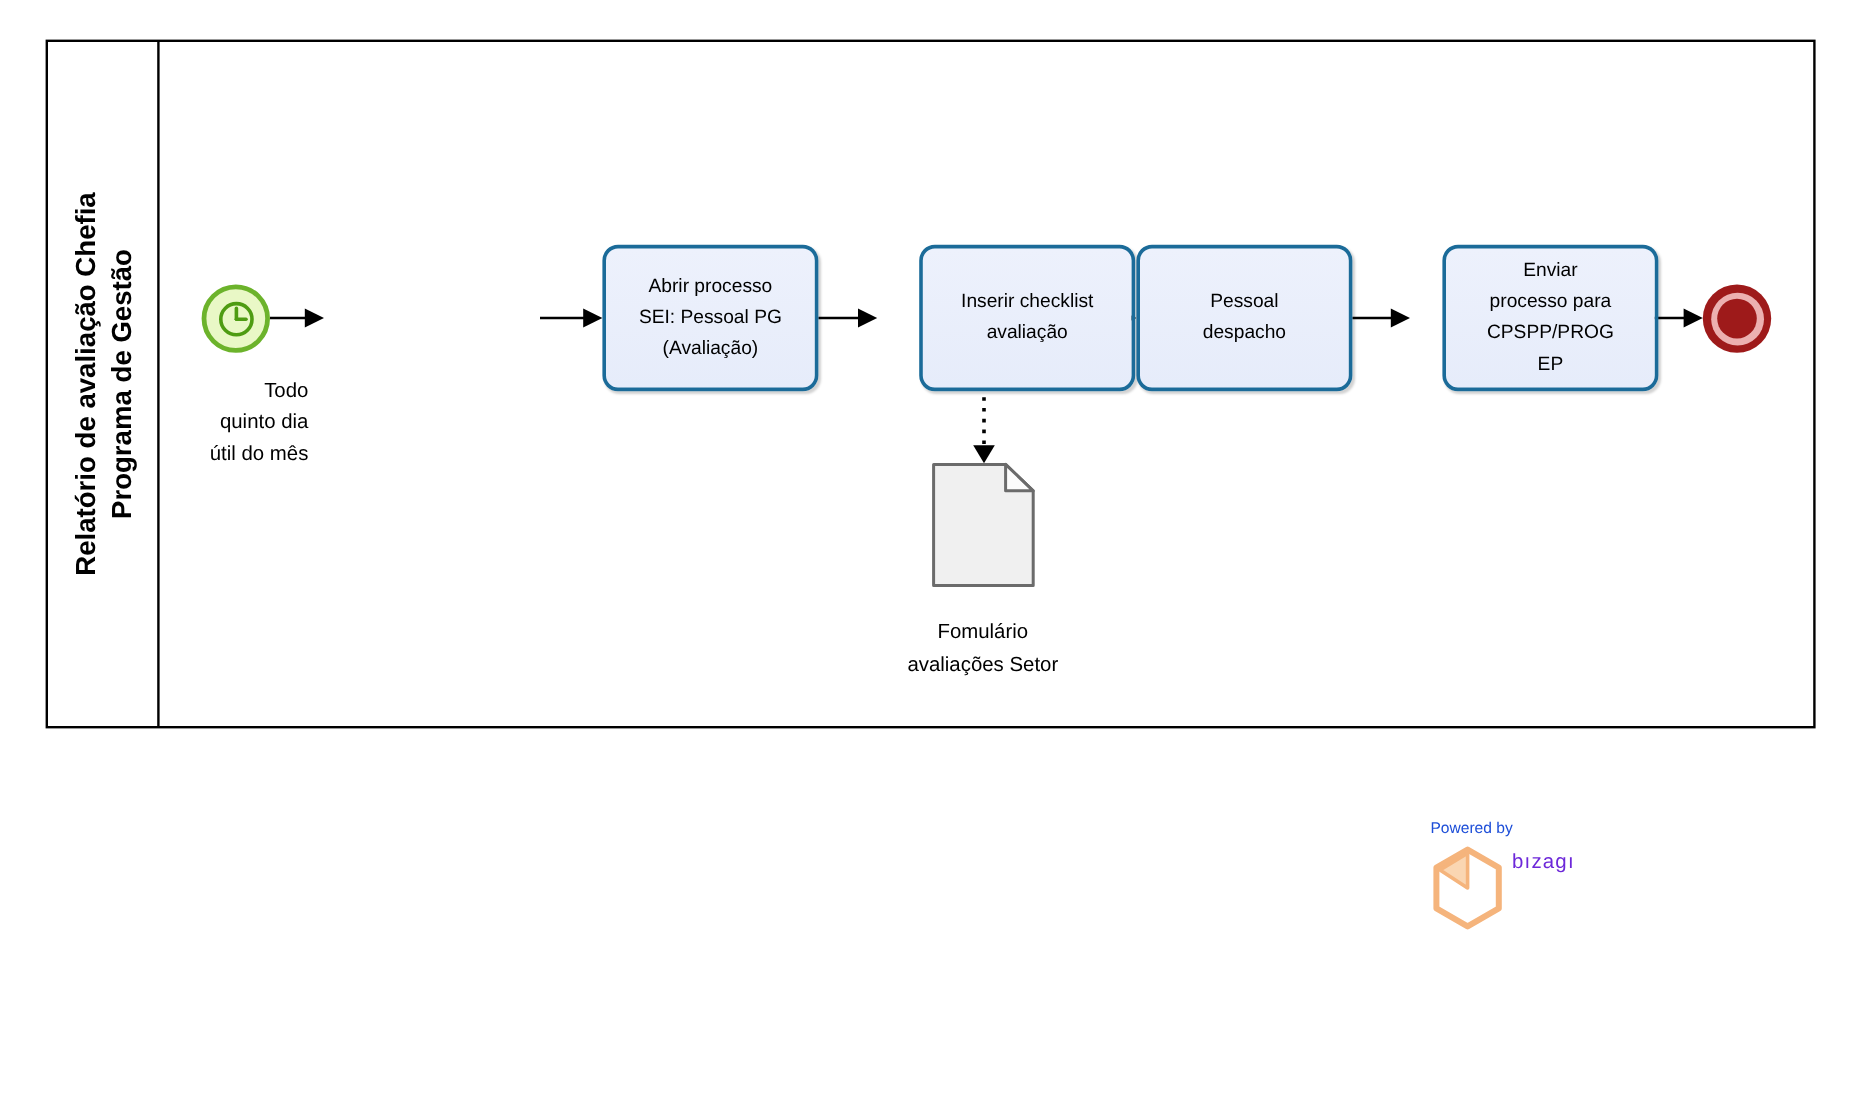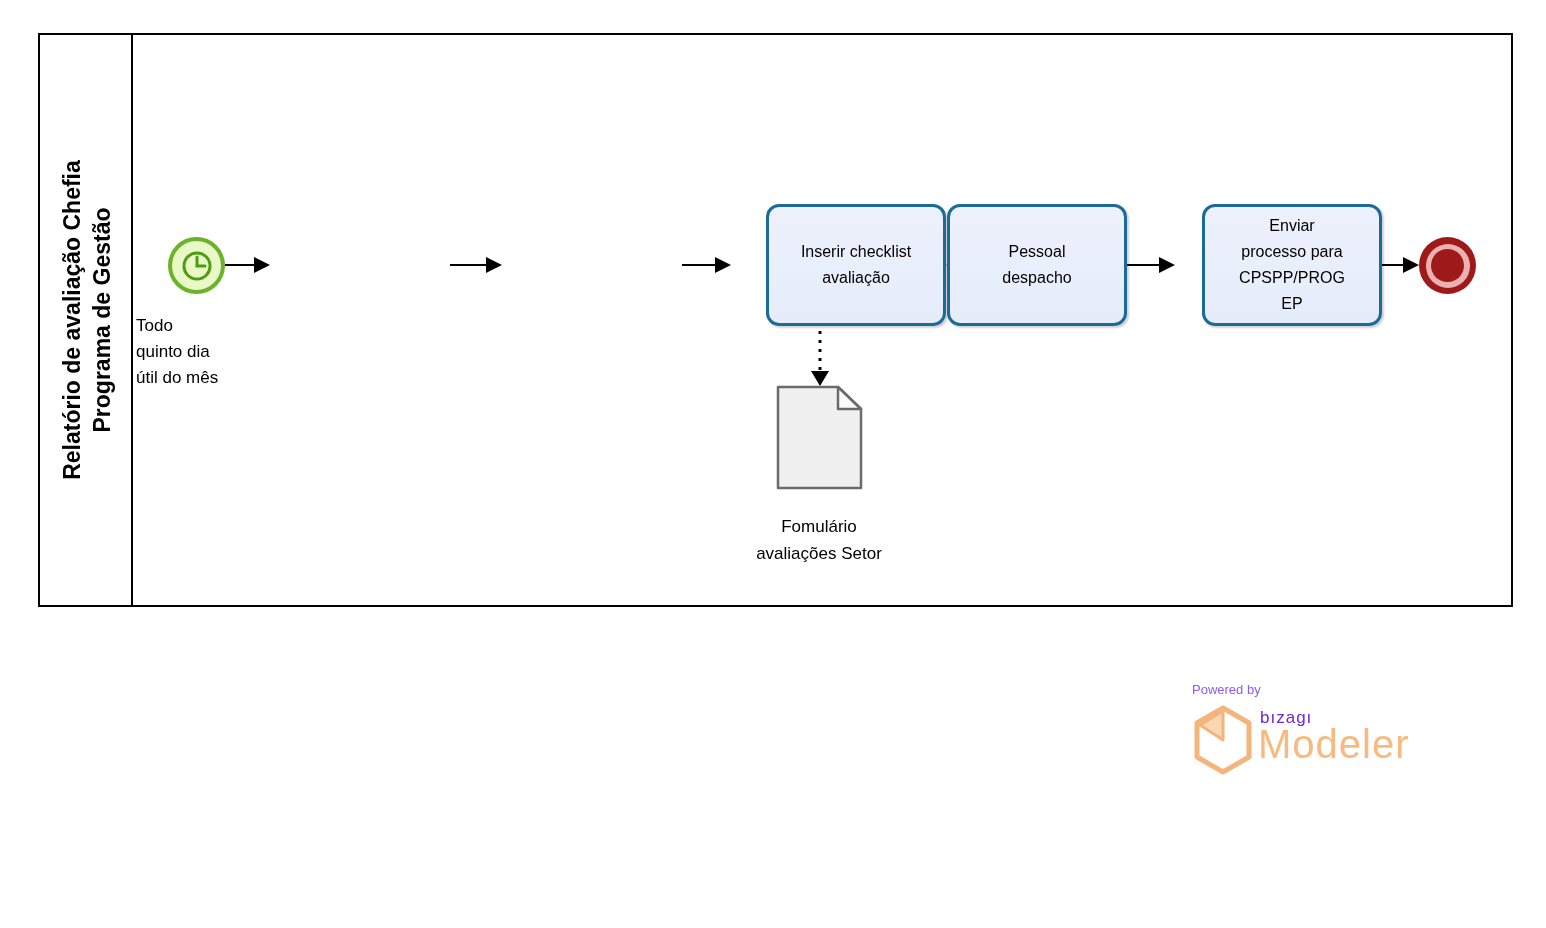--- a/index.html
+++ b/index.html
@@ -63,21 +63,21 @@
     width:44px; height:44px; border-radius:50%;
     background:#ECB0B0;
     display:flex; align-items:center; justify-content:center;
   }
   .event-end-core {
     width:33px; height:33px; border-radius:50%;
     background:#9E1A1A;
   }
   .label-start {
     position:absolute; left:136px; top:313px; width:121px;
-    text-align:left; font-size:17px; line-height:26px;
+    text-align:right; font-size:17px; line-height:26px;
     white-space:pre-line;
   }
 
   
   .task {
     position:absolute; top:204px;
     width:180px; height:122px;
     background:linear-gradient(180deg,#EDF1FC 0%,#E6ECFA 100%);
     border:3px solid #1B6B99;
     border-radius:13px;
@@ -106,21 +106,21 @@
   }
 
   
   .bizagi {
     position:absolute; left:1190px; top:682px;
     width:260px; height:100px;
     cursor:pointer;
   }
   .powered-by {
     position:absolute; left:2px; top:0;
-    font-size:13px; color:#8b5cf6;
+    font-size:13px; color:#1d4ed8;
   }
   .bizagi-icon {
     position:absolute; left:2px; top:22px;
   }
   .bizagi-brand {
     position:absolute; left:70px; top:26px;
     font-size:17px; color:#6d28d9; letter-spacing:1px;
   }
   .bizagi-product {
     position:absolute; left:68px; top:40px;
@@ -174,20 +174,25 @@
     <svg width="44" height="44" viewBox="0 0 44 44">
       <circle cx="22" cy="22" r="13" fill="none" stroke="#4E9C12" stroke-width="3"></circle>
       <line x1="22" y1="22" x2="22" y2="13" stroke="#4E9C12" stroke-width="3" stroke-linecap="round"></line>
       <line x1="22" y1="22" x2="30" y2="22" stroke="#4E9C12" stroke-width="3" stroke-linecap="round"></line>
     </svg>
   </div>
   <div class="label-start">Todo
 quinto dia
 útil do mês</div>
 
+  <div class="task t2">
+    <span>Abrir processo
+SEI: Pessoal PG
+(Avaliação)</span>
+  </div>
   <div class="task t3">
     <span>Inserir checklist
 avaliação</span>
   </div>
   <div class="task t4">
     <span>Pessoal
 despacho</span>
   </div>
   <div class="task t5">
     <span>Enviar
@@ -211,16 +216,15 @@
   <div class="label-doc">Fomulário
 avaliações Setor</div>
 
   <div class="bizagi">
     <span class="powered-by">Powered by</span>
     <svg class="bizagi-icon" width="62" height="72" viewBox="0 0 62 72">
       <polygon points="31,4 57,19 57,53 31,68 5,53 5,19" fill="none" stroke="#F5B47C" stroke-width="5" stroke-linejoin="round"></polygon>
       <path d="M31,7 L31,36 L8,21 Z" fill="#FAD6B2" stroke="#F5B47C" stroke-width="3" stroke-linejoin="round"></path>
     </svg>
     <span class="bizagi-brand">bızagı</span>
-    <span class="bizagi-product">Modeler</span>
   </div>
 
 </div>
 
 </body></html>

